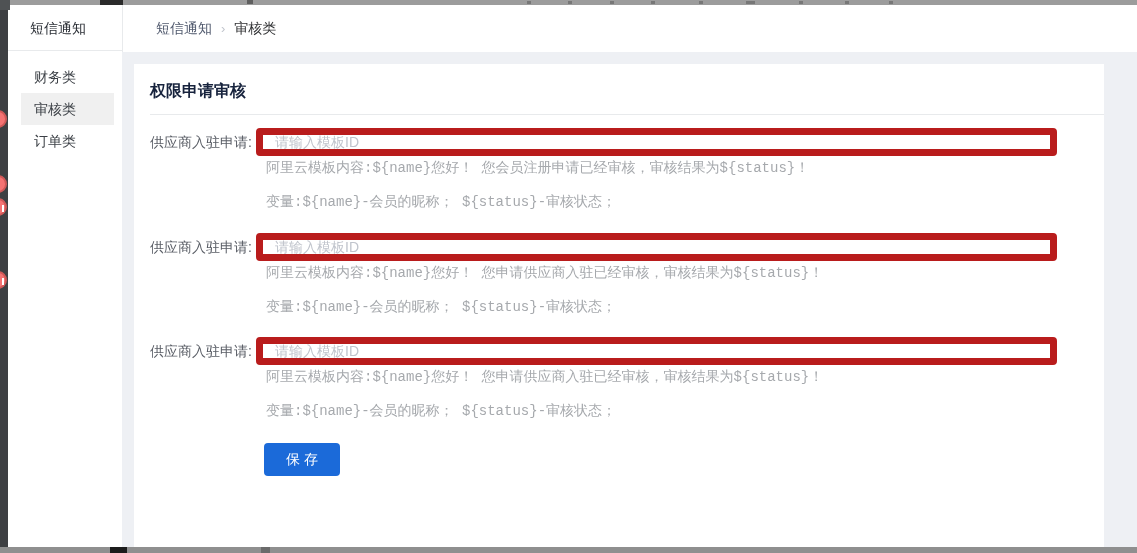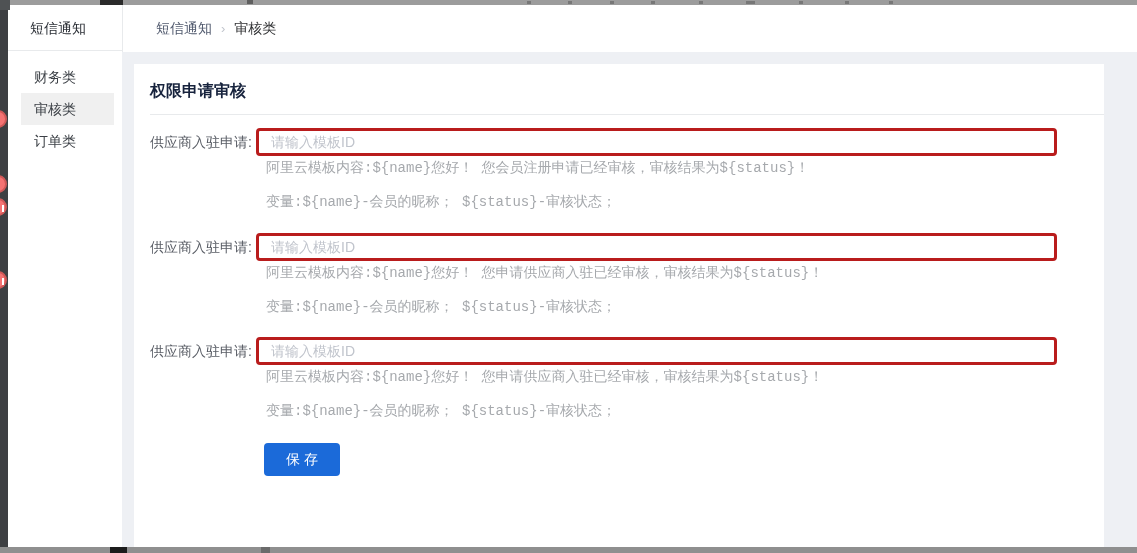--- a/index.html
+++ b/index.html
@@ -47,21 +47,21 @@
   .content-bg { position:absolute; left:122px; top:52px; width:1015px; height:495px;
                 background:var(--contentbg,#eef0f4); z-index:1; }
   .card { position:absolute; left:134px; top:64px; width:970px; height:483px; background:#fff; z-index:5; }
   .card-title { position:absolute; left:16px; top:17px; font-size:16px; font-weight:bold; color:#17233d; white-space:nowrap; }
   .card-divider { position:absolute; left:16px; right:0; top:50px; height:1px; background:#e8eaec; }
 
   .form-group { position:absolute; left:0; right:0; height:96px; }
   .g1 { top:64px; } .g2 { top:169px; } .g3 { top:273px; }
   .f-label { position:absolute; left:16px; top:0; width:100px; height:28px; line-height:28px;
              text-align:right; font-size:14px; color:#5a5e66; white-space:nowrap; }
-  .f-input { position:absolute; left:122px; top:0; width:801px; height:28px; border:3px solid #b91c1c;
+  .f-input { position:absolute; left:122px; top:0; width:801px; height:28px; border:7px solid #b91c1c;
              border-radius:4px; padding:0 12px; font-size:14px; color:#606266; background:#fff; outline:none;
              font-family:inherit; }
   .f-input::placeholder { color:#c0c4cc; opacity:1; }
   .note { position:absolute; left:132px; font-size:14px; color:#a6a9ad; white-space:nowrap;font-family:Liberation Mono, monospace; }
   .na { top:31px; } .nb { top:65px; }
 
   .save-btn { position:absolute; left:130px; top:379px; width:76px; height:33px; border:none;
               border-radius:4px; background:var(--primary,#1b6ad9); color:#fff; font-size:14px;
               letter-spacing:4px; text-indent:4px; cursor:pointer; font-family:Liberation Mono, monospace; }
 </style>

